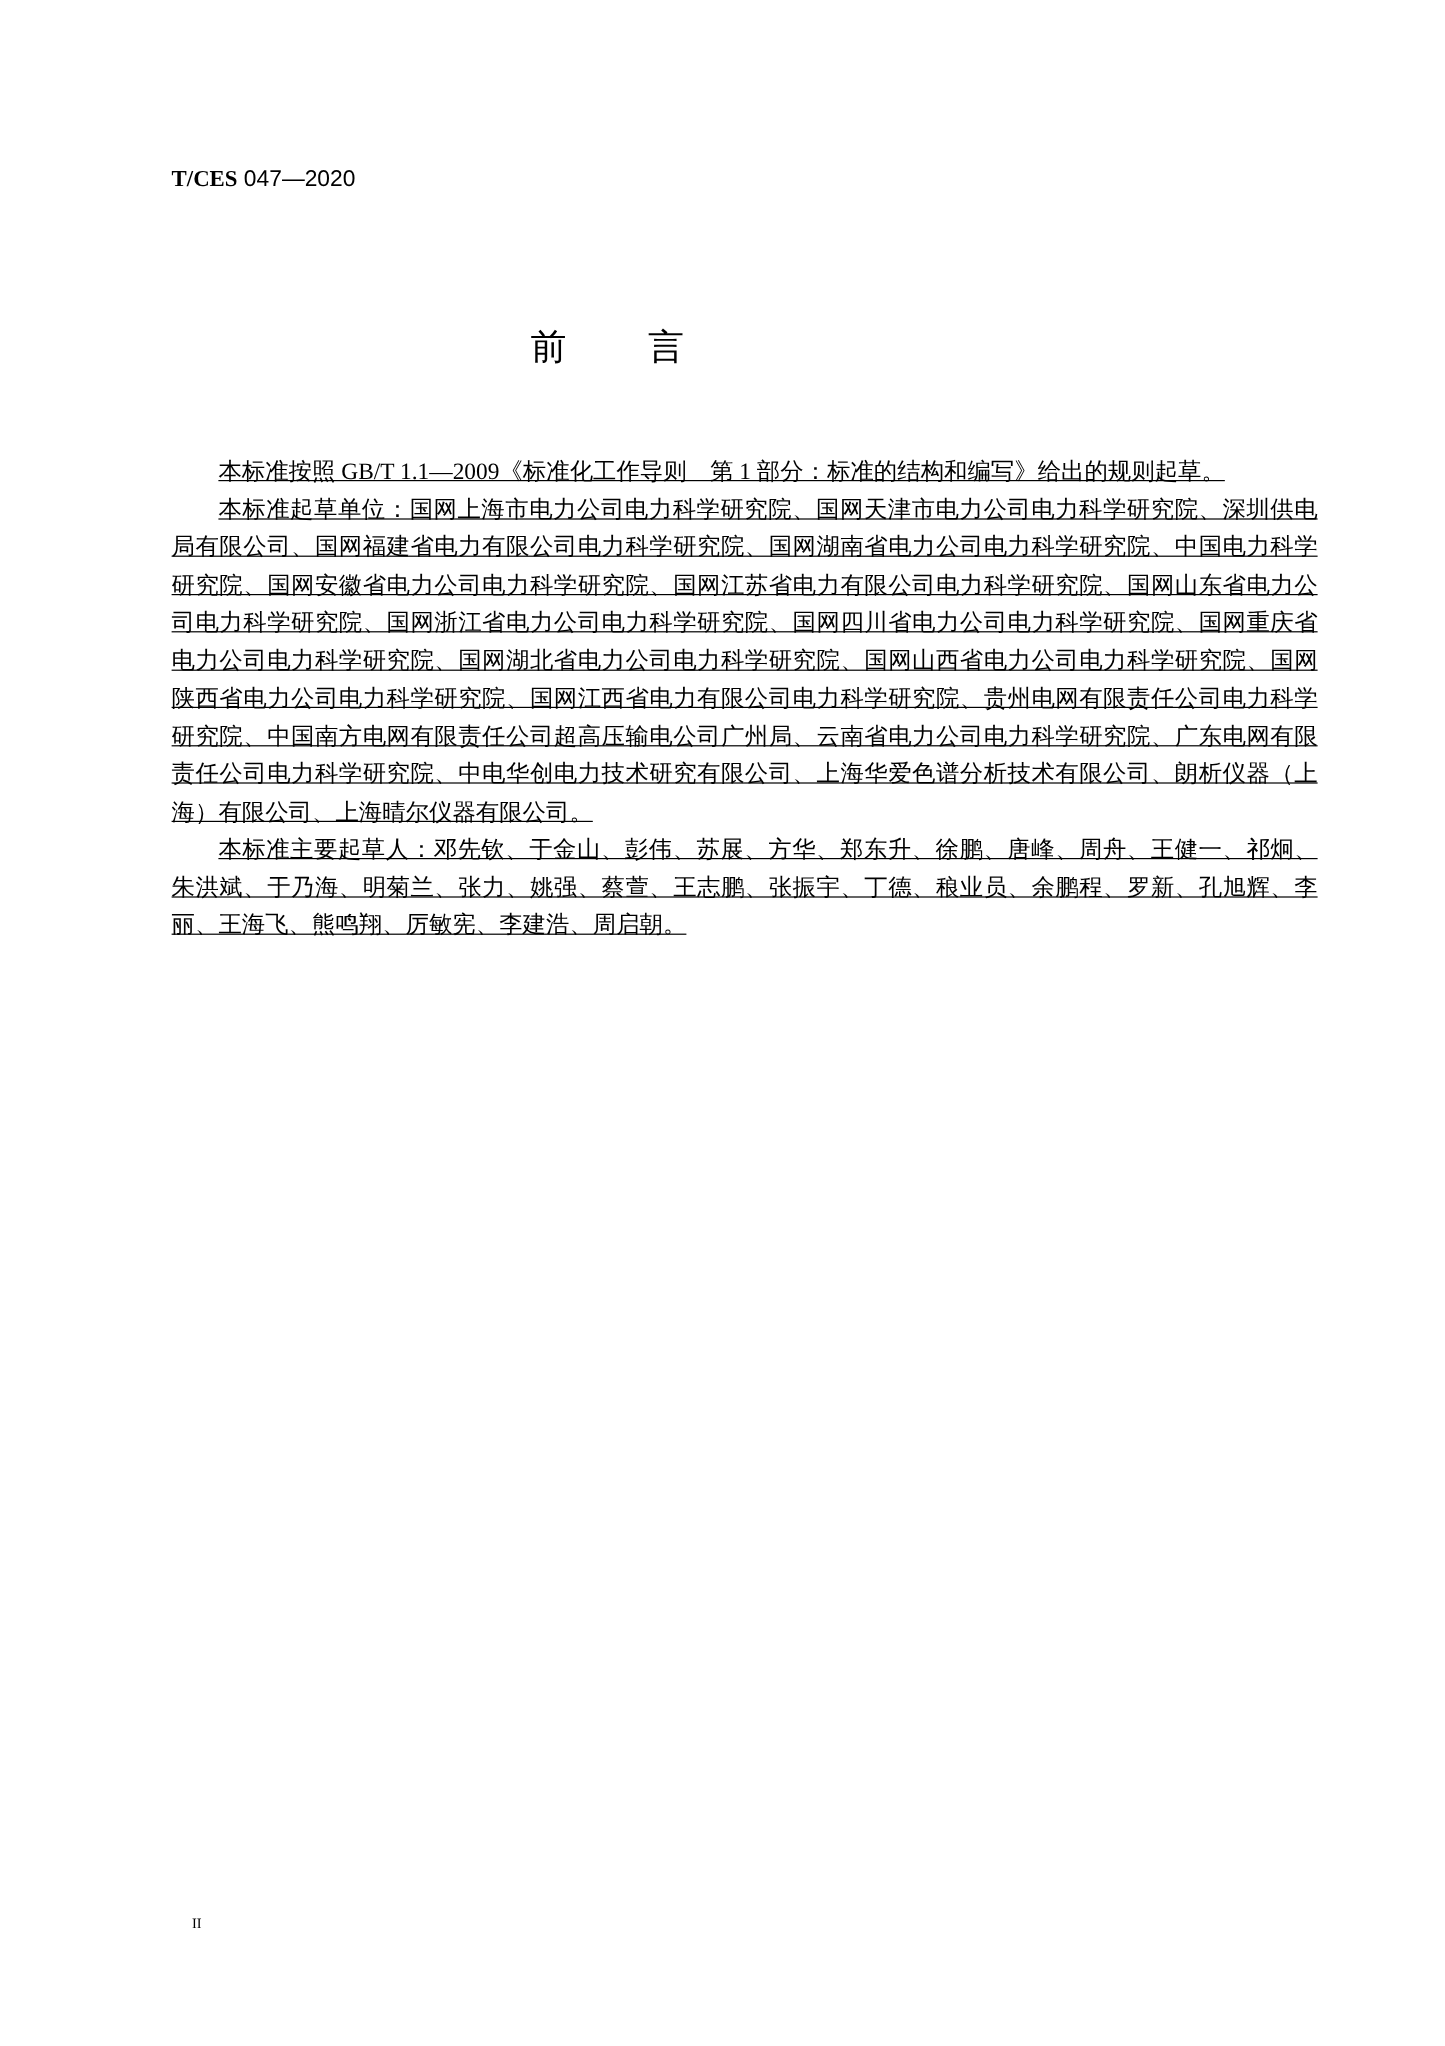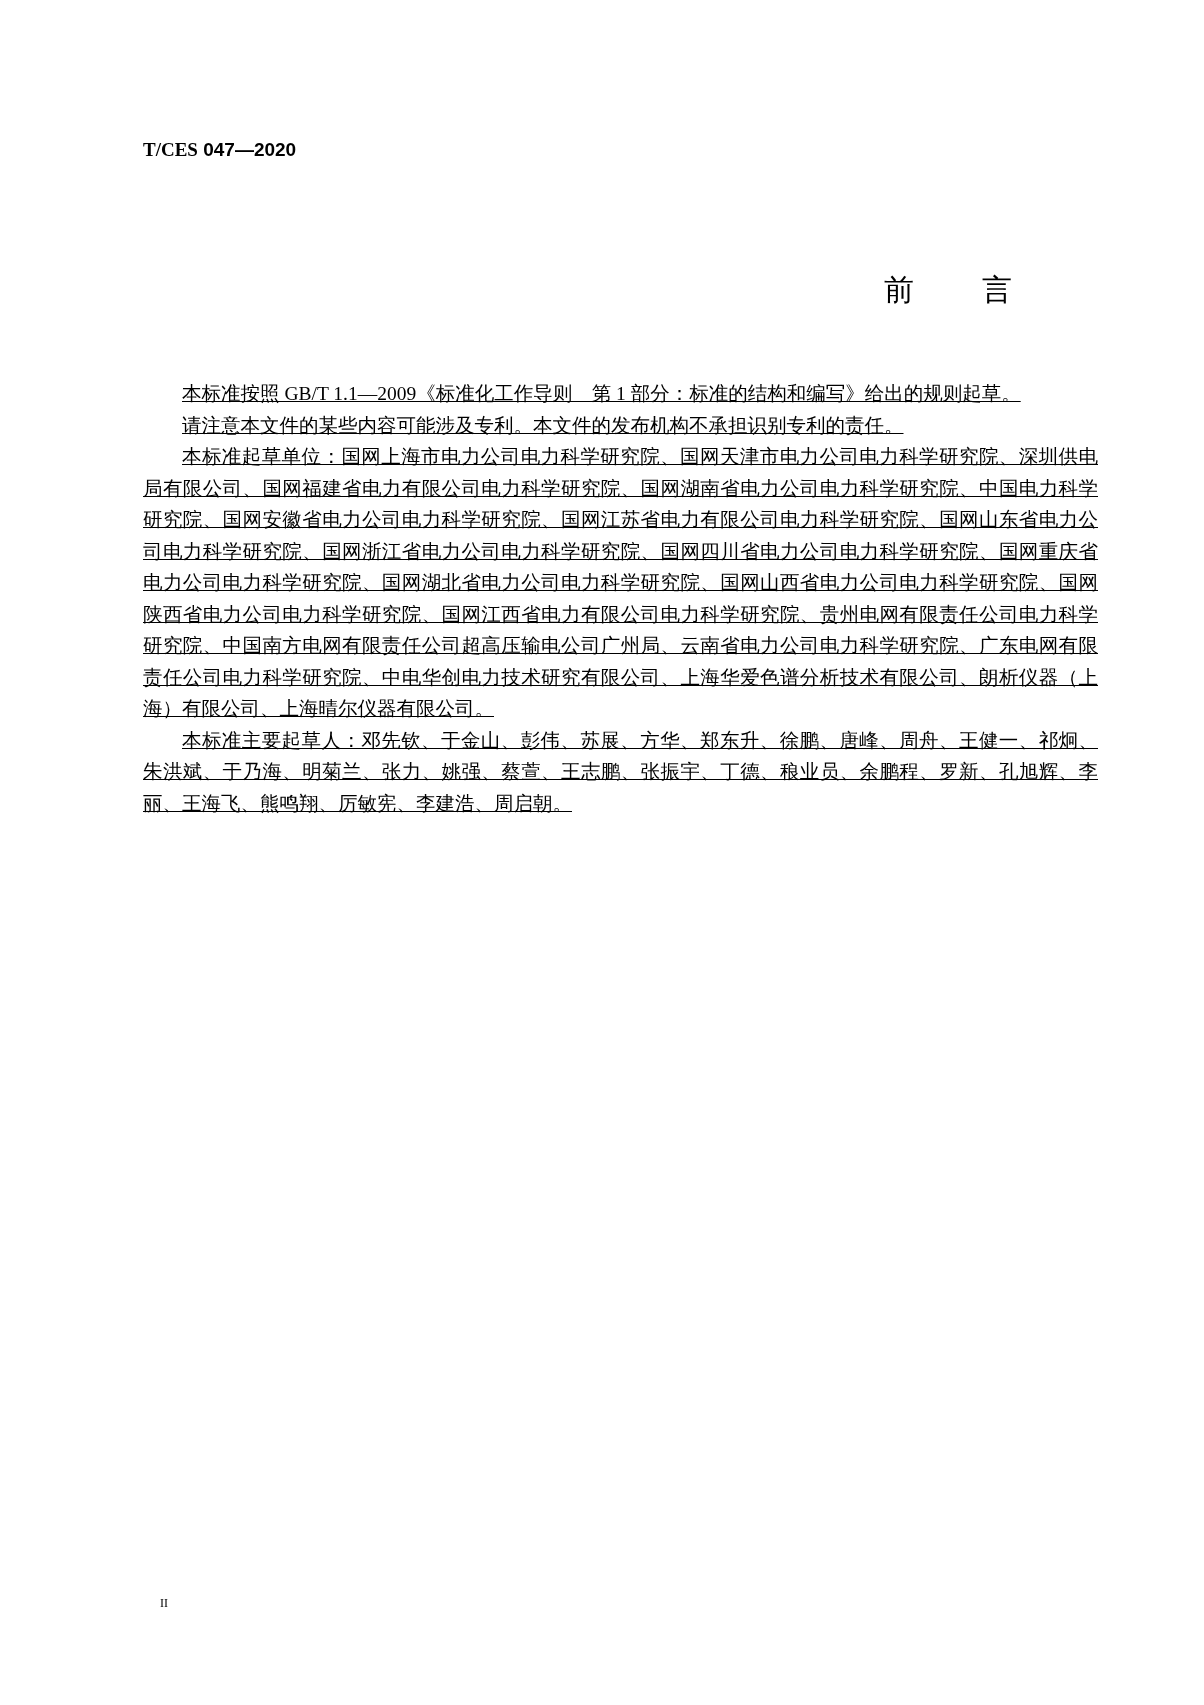--- a/index.html
+++ b/index.html
@@ -21,28 +21,28 @@
     top: 138px;
     font-size: 19px;
     line-height: 24px;
     white-space: nowrap;
   }
   .std-code .code-prefix {
     font-weight: bold;
   }
   .std-code .code-number {
     font-family: "Liberation Sans", "DejaVu Sans", sans-serif;
-    font-weight: bold;
+    font-weight: normal;
   }
   .title {
     position: absolute;
     left: 0;
     width: 1012px;
     top: 270px;
-    text-align: right;
+    text-align: center;
     font-family: "DejaVu Sans", "Liberation Sans", sans-serif;
     font-size: 30px;
     line-height: 40px;
     letter-spacing: 0;
   }
   .title .title-char {
     display: inline-block;
   }
   .title .title-gap {
     display: inline-block;
@@ -78,18 +78,17 @@
 <div class="std-code">
   <span class="code-prefix">T/CES</span><span class="code-number"> 047—2020</span>
 </div>
 
 <div class="title">
   <span class="title-char">前</span><span class="title-gap"></span><span class="title-char">言</span>
 </div>
 
 <div class="body-text">
   <p>本标准按照 GB/T 1.1—2009《标准化工作导则　第 1 部分：标准的结构和编写》给出的规则起草。</p>
-  <p>请注意本文件的某些内容可能涉及专利。本文件的发布机构不承担识别专利的责任。</p>
   <p>本标准起草单位：国网上海市电力公司电力科学研究院、国网天津市电力公司电力科学研究院、深圳供电局有限公司、国网福建省电力有限公司电力科学研究院、国网湖南省电力公司电力科学研究院、中国电力科学研究院、国网安徽省电力公司电力科学研究院、国网江苏省电力有限公司电力科学研究院、国网山东省电力公司电力科学研究院、国网浙江省电力公司电力科学研究院、国网四川省电力公司电力科学研究院、国网重庆省电力公司电力科学研究院、国网湖北省电力公司电力科学研究院、国网山西省电力公司电力科学研究院、国网陕西省电力公司电力科学研究院、国网江西省电力有限公司电力科学研究院、贵州电网有限责任公司电力科学研究院、中国南方电网有限责任公司超高压输电公司广州局、云南省电力公司电力科学研究院、广东电网有限责任公司电力科学研究院、中电华创电力技术研究有限公司、上海华爱色谱分析技术有限公司、朗析仪器（上海）有限公司、上海晴尔仪器有限公司。</p>
   <p>本标准主要起草人：邓先钦、于金山、彭伟、苏展、方华、郑东升、徐鹏、唐峰、周舟、王健一、祁炯、朱洪斌、于乃海、明菊兰、张力、姚强、蔡萱、王志鹏、张振宇、丁德、稂业员、余鹏程、罗新、孔旭辉、李丽、王海飞、熊鸣翔、厉敏宪、李建浩、周启朝。</p>
 </div>
 
 <div class="page-number">II</div>
 
 </body></html>

